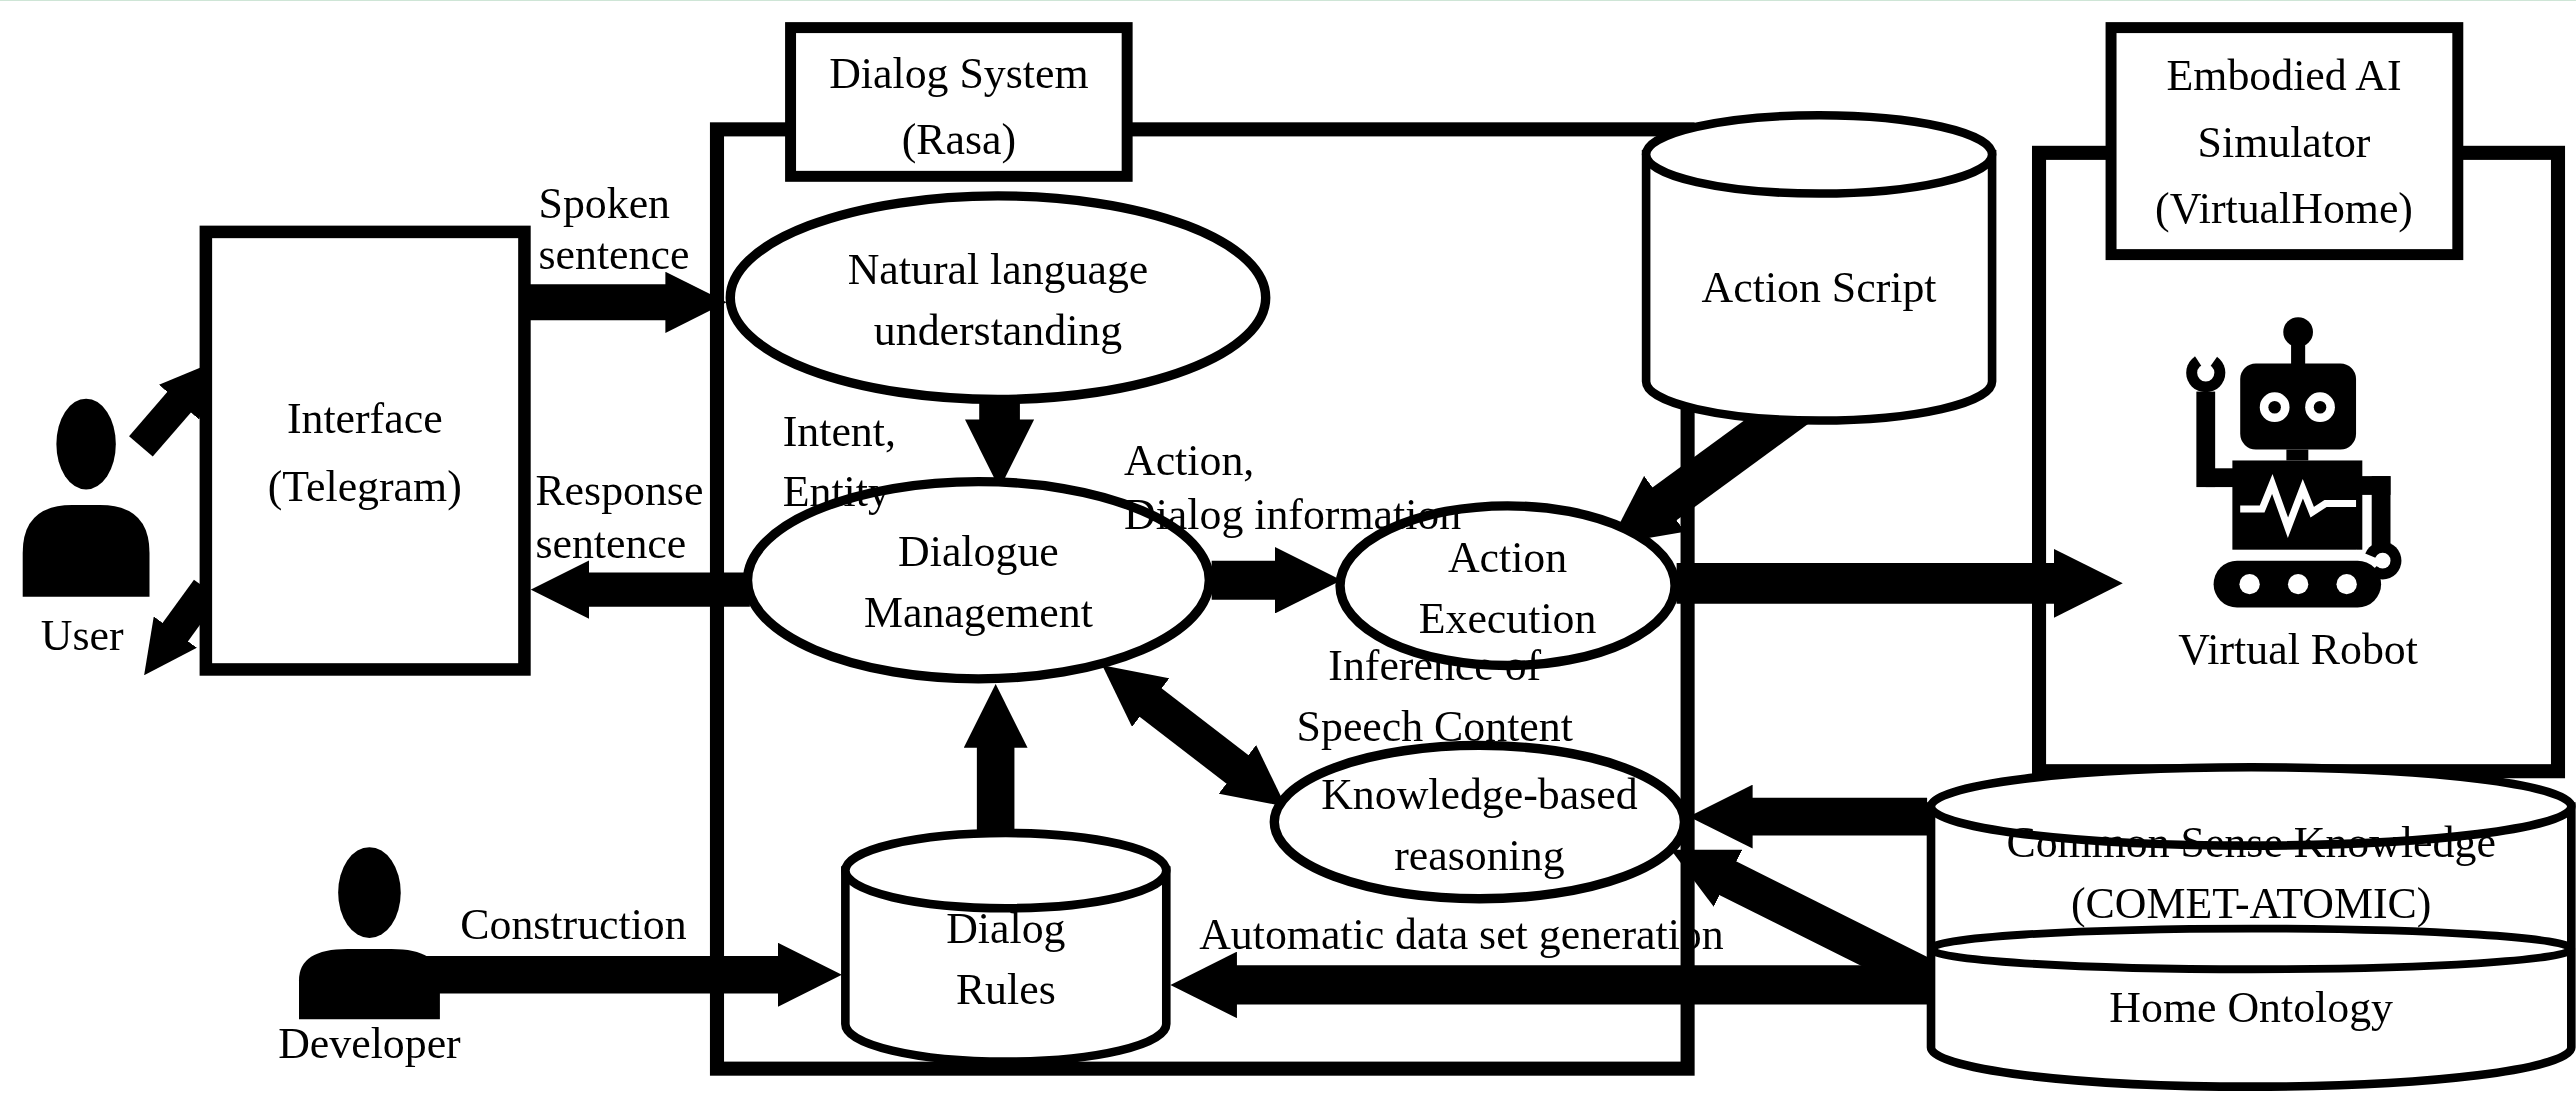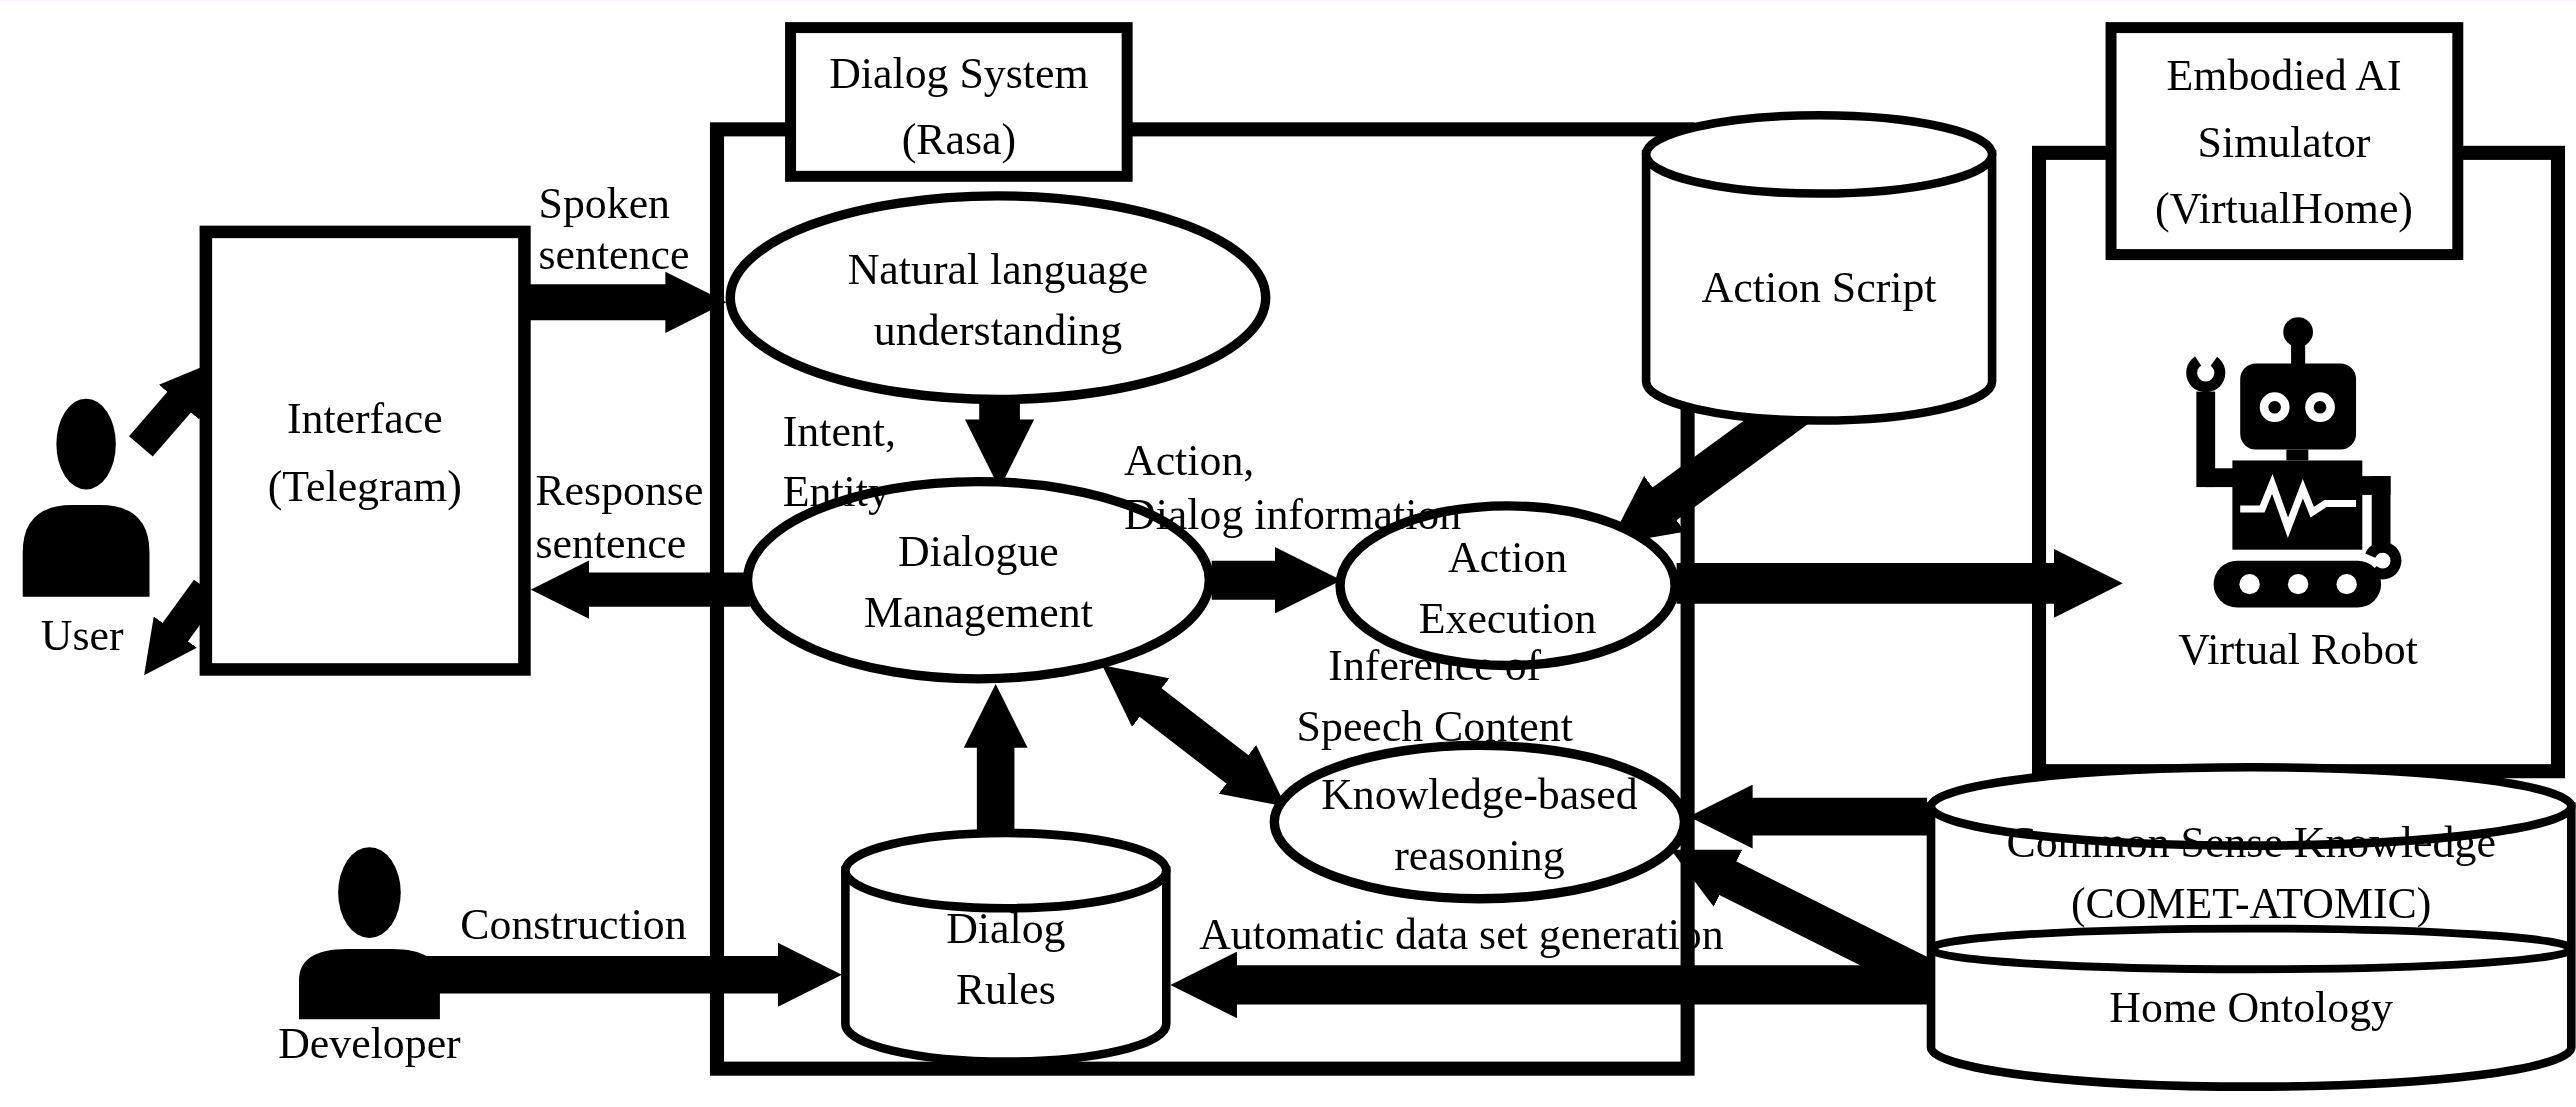--- a/index.html
+++ b/index.html
@@ -1,20 +1,20 @@
 <!DOCTYPE html>
 <html style="font-size:12.5px"><head>
 <meta charset="utf-8">
 <style>
   html, body { margin: 0; padding: 0; background: #ffffff; }
   #canvas {
     position: relative;
     width: 2576px;
     height: 1108px;
-    background: #f0abfc;
+    background: #15803d;
     overflow: hidden;
   }
   svg { display: block; }
   text {
     font-family: "Liberation Serif", "DejaVu Serif", serif;
     font-size: 56px;
     fill: #000000;
   }
   .shape  { fill: #ffffff; stroke: #000000; }
   .frame  { fill: none;    stroke: #000000; }

